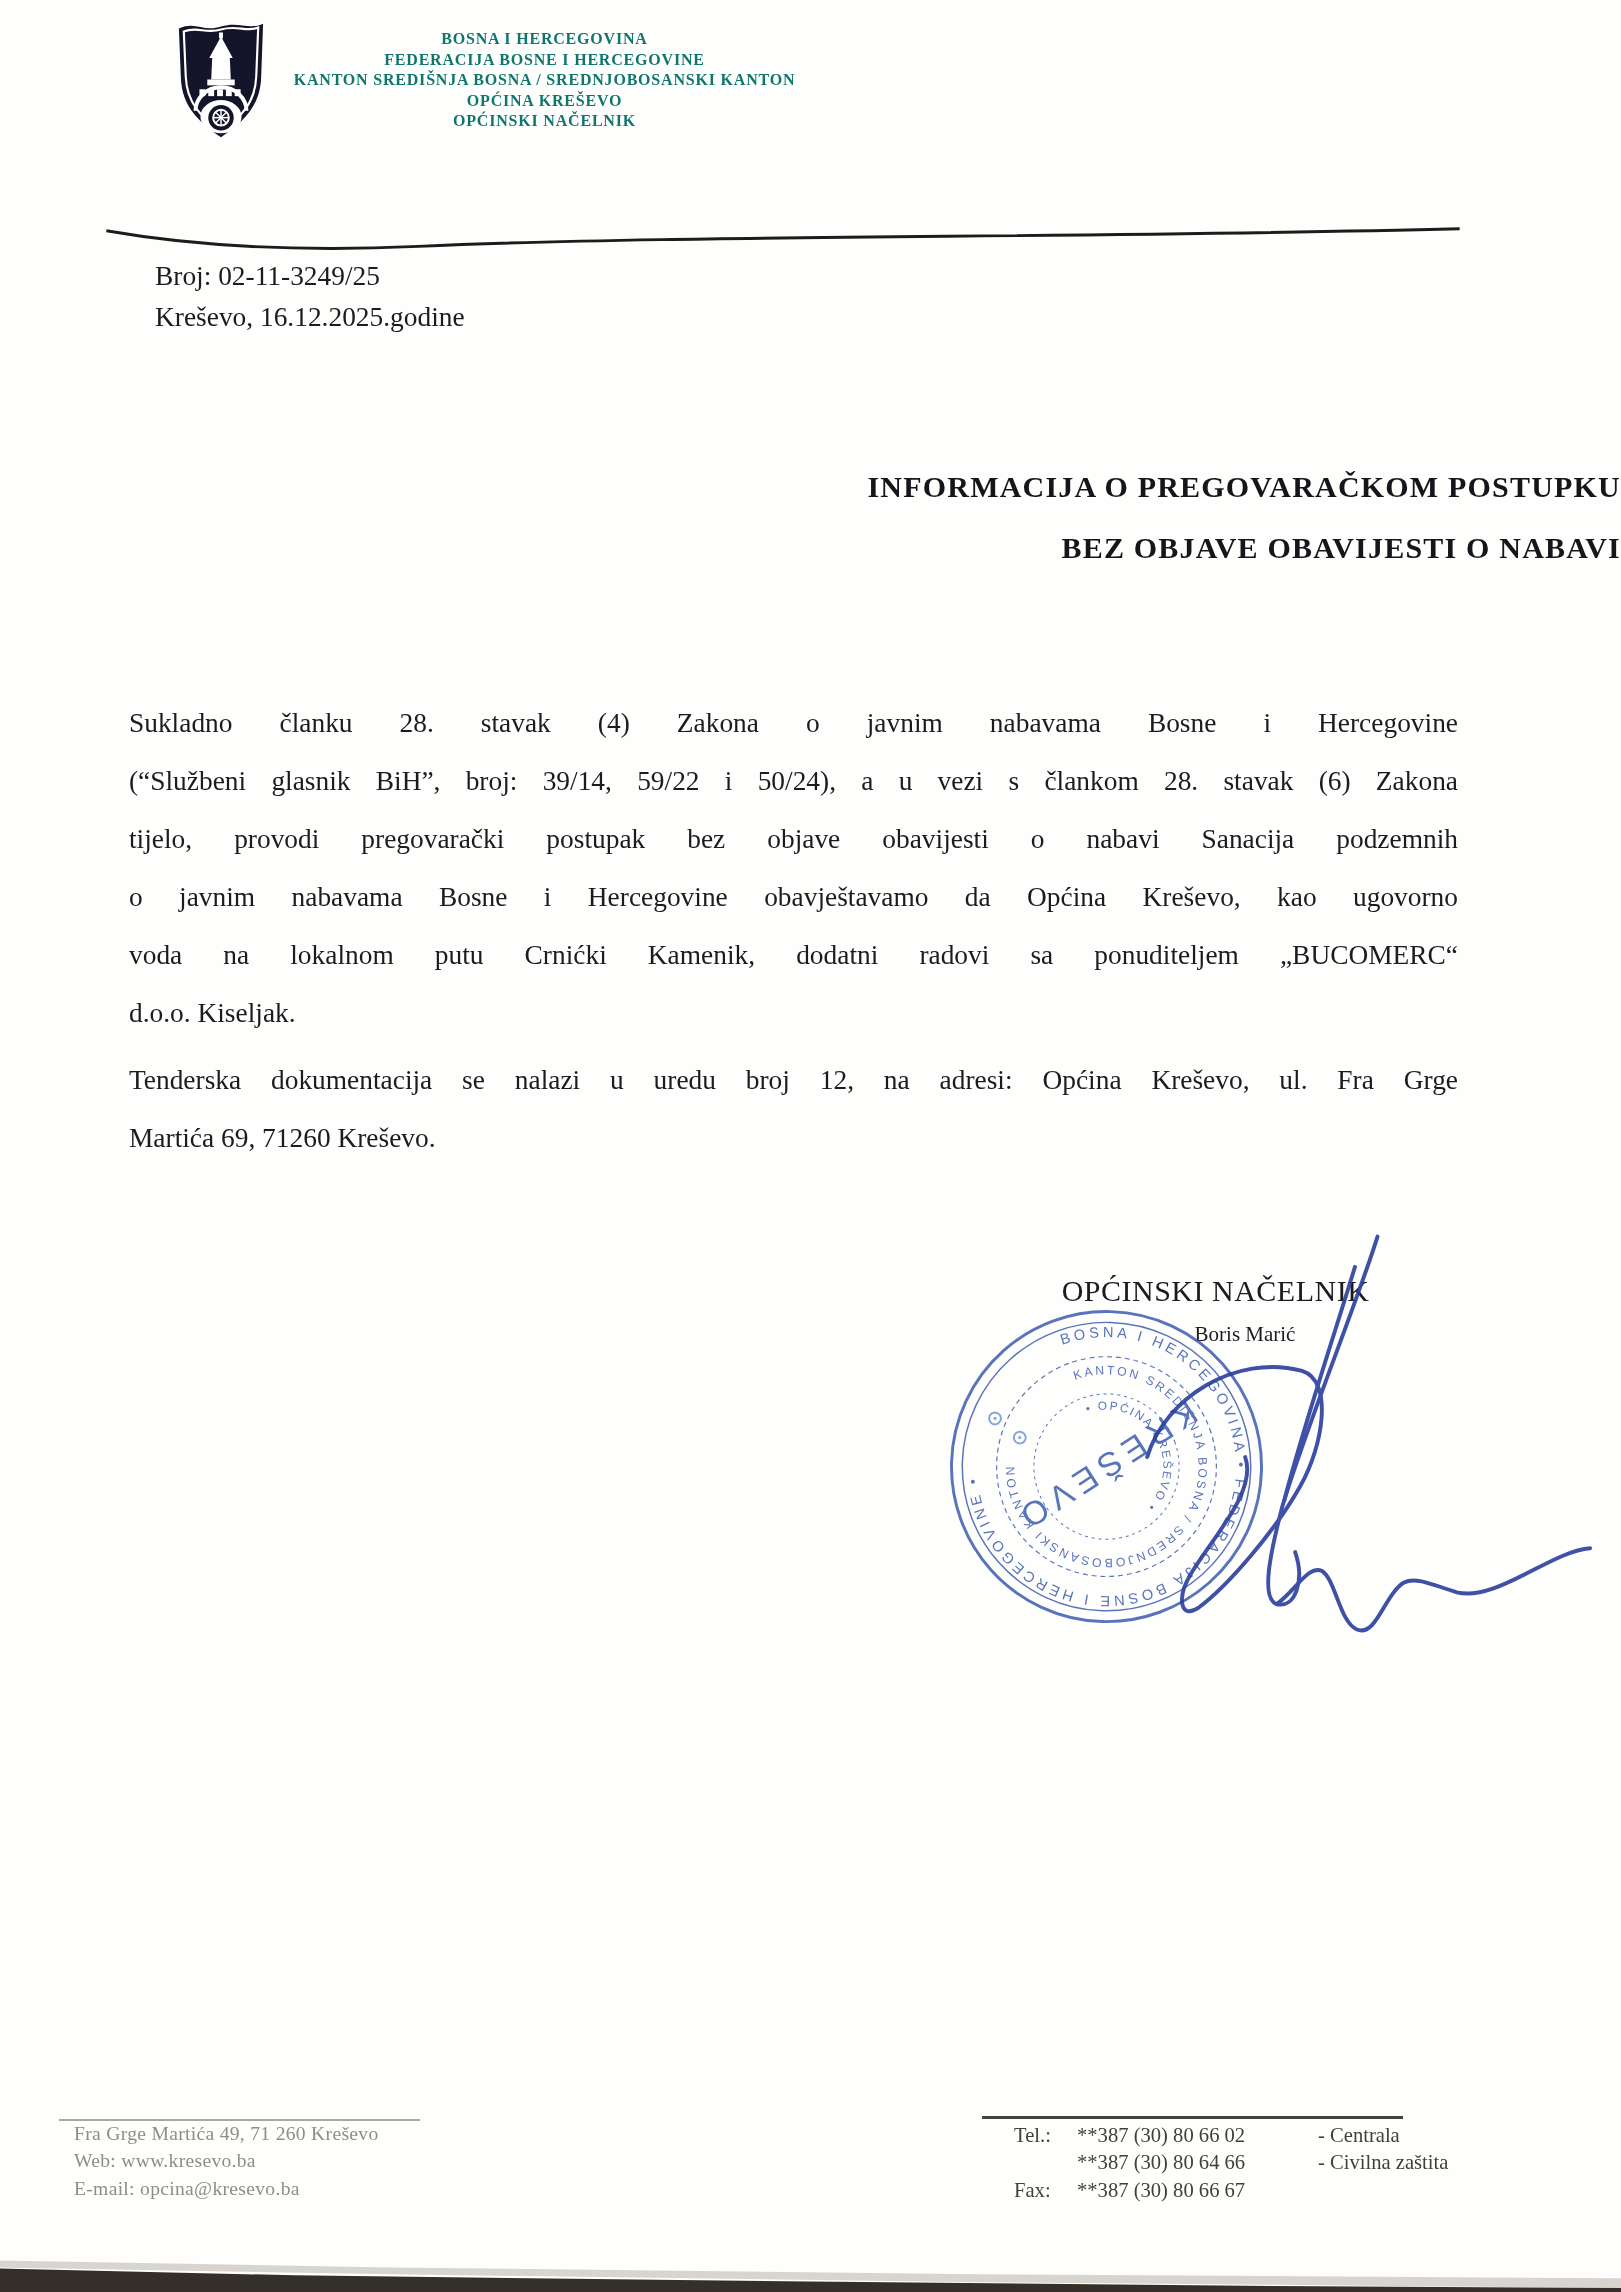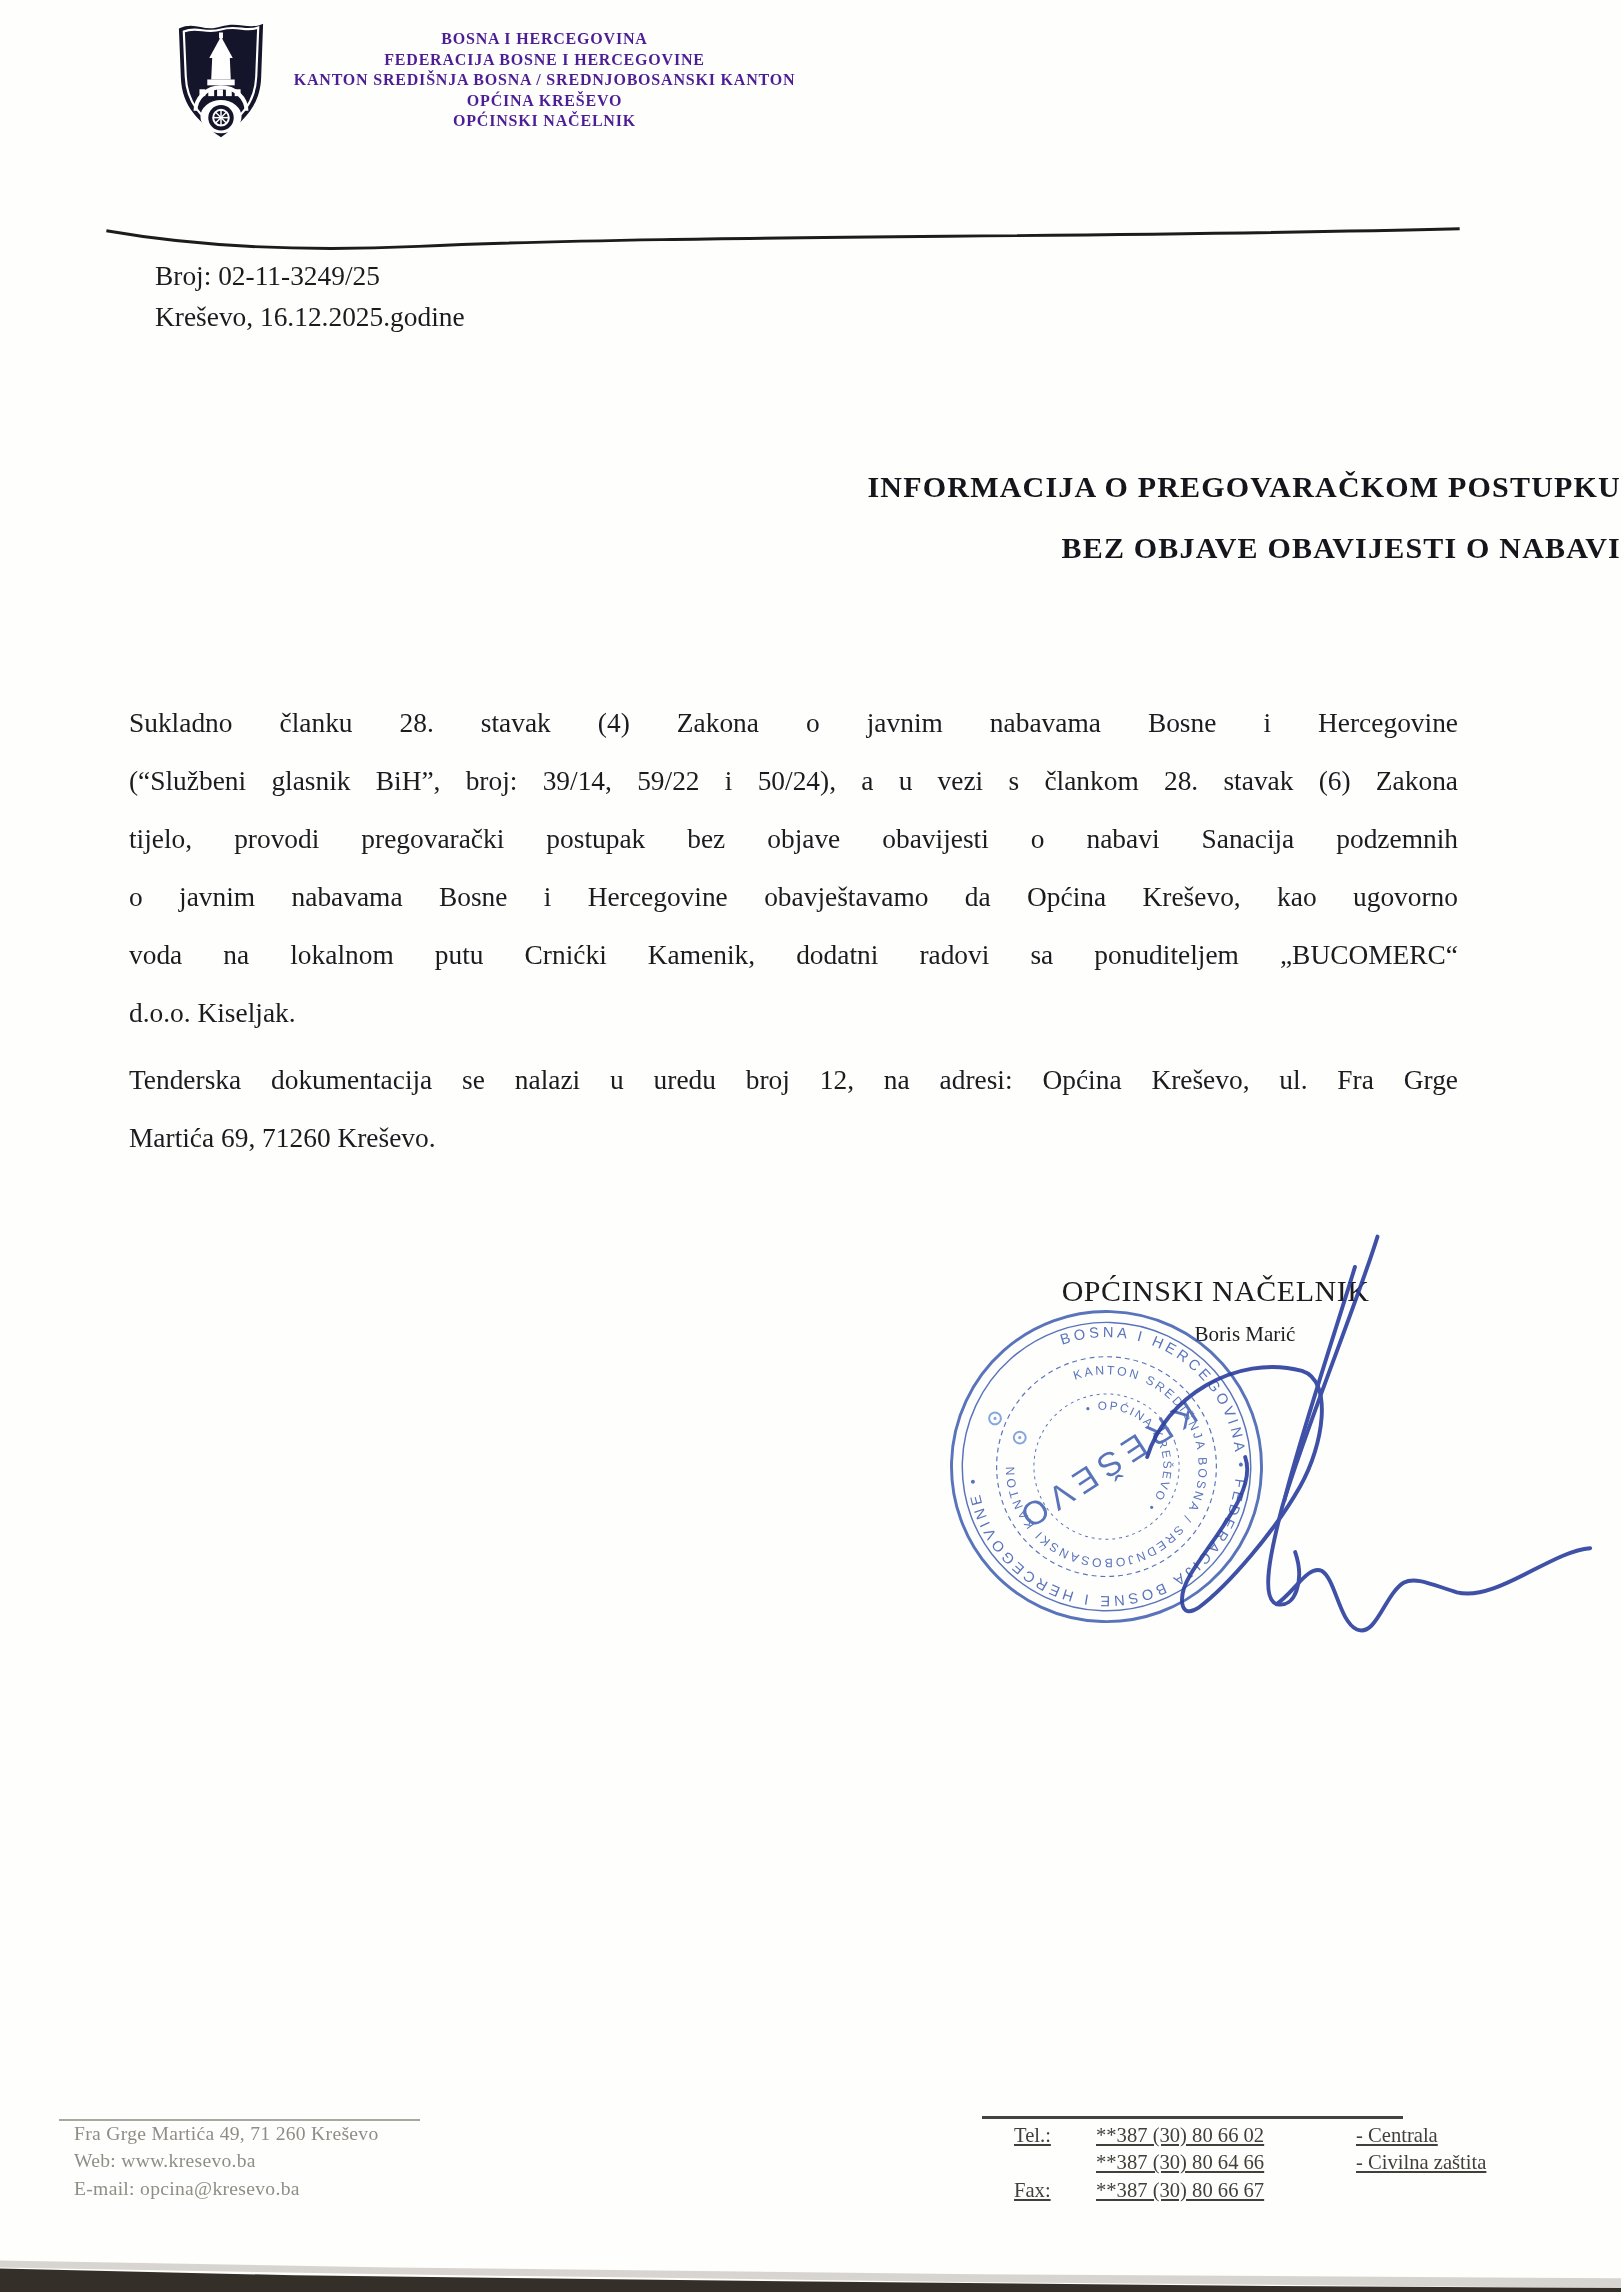--- a/index.html
+++ b/index.html
@@ -5,21 +5,21 @@
   html,body{margin:0;padding:0;background:#ffffff;}
   #page{
     position:relative; width:1621px; height:2293px;
     background:#fefefc; overflow:hidden;
     font-family:"Liberation Serif", serif; color:#1d1d22;
   }
   
   .crest{position:absolute; left:174px; top:15.7px; width:94px; height:125px;}
   .hdr{
     position:absolute; left:221px; top:29px; width:647px;
-    text-align:center; font-weight:bold; color:#4c1d95;
+    text-align:center; font-weight:bold; color:#0f766e;
     font-size:16px; line-height:20.6px; letter-spacing:0.8px;
   }
   .hdr div{white-space:nowrap;}
   .rule-top{position:absolute; left:93px; top:221px; width:1382px; height:39px;}
   .meta{position:absolute; left:155px; top:247px; font-size:27.4px; line-height:41px; color:#1b1b20;margin-top:9px;}
   
   .title{position:absolute; left:0; top:470px; width:1621px; text-align:right;
          font-weight:bold; font-size:30px; letter-spacing:1.2px; color:#15151c;}
   .title .t2{margin-top:26.5px;}
   
@@ -33,21 +33,21 @@
   .sig-name{position:absolute; left:1059px; top:1322px; width:372px; text-align:center;
             font-size:21px; color:#1b1b20; z-index:4;}
   .stamp{position:absolute; left:925px; top:1290px; width:363px; height:363px; z-index:5; opacity:0.85;}
   .inkwrap{position:absolute; left:912px; top:1210px; width:686px; height:451px; z-index:6;}
   
   .rule-foot-left{position:absolute; left:59px; top:2119px; width:361px; height:2px; background:#a9a8a0;}
   .rule-foot-right{position:absolute; left:982px; top:2116px; width:421px; height:2.9px; background:#45433e;}
   .foot-left{position:absolute; left:74px; top:2120px; font-size:19.6px; line-height:27.4px;
              color:#8f8d86; letter-spacing:0.3px;}
   .foot-right{position:absolute; left:1014px; top:2122px; font-size:20.6px; line-height:27.4px; color:#413f3a;}
-  .fr-grid{display:grid; grid-template-columns:57px 235px auto; column-gap:25px;text-decoration:underline;}
+  .fr-grid{display:grid; grid-template-columns:57px 235px auto; column-gap:6px;}
   .scan-edge{position:absolute; left:0; top:2235px; width:1621px; height:58px;}
 </style>
 </head>
 <body>
 
 <div id="page">
 
   <svg class="crest" viewBox="0 0 96 126">
     <path d="M5,12 C22,4 30,16 48,10 C66,4 76,14 91,7 L89,62 C88,92 70,108 48,123 C26,108 8,92 7,62 Z" fill="#14142a"></path>
     <path d="M10,15 C24,9 32,18 48,13 C64,8 74,16 86,11 L84,61 C83,88 68,103 48,117 C28,103 13,88 12,61 Z" fill="none" stroke="#ffffff" stroke-width="2.2"></path>

